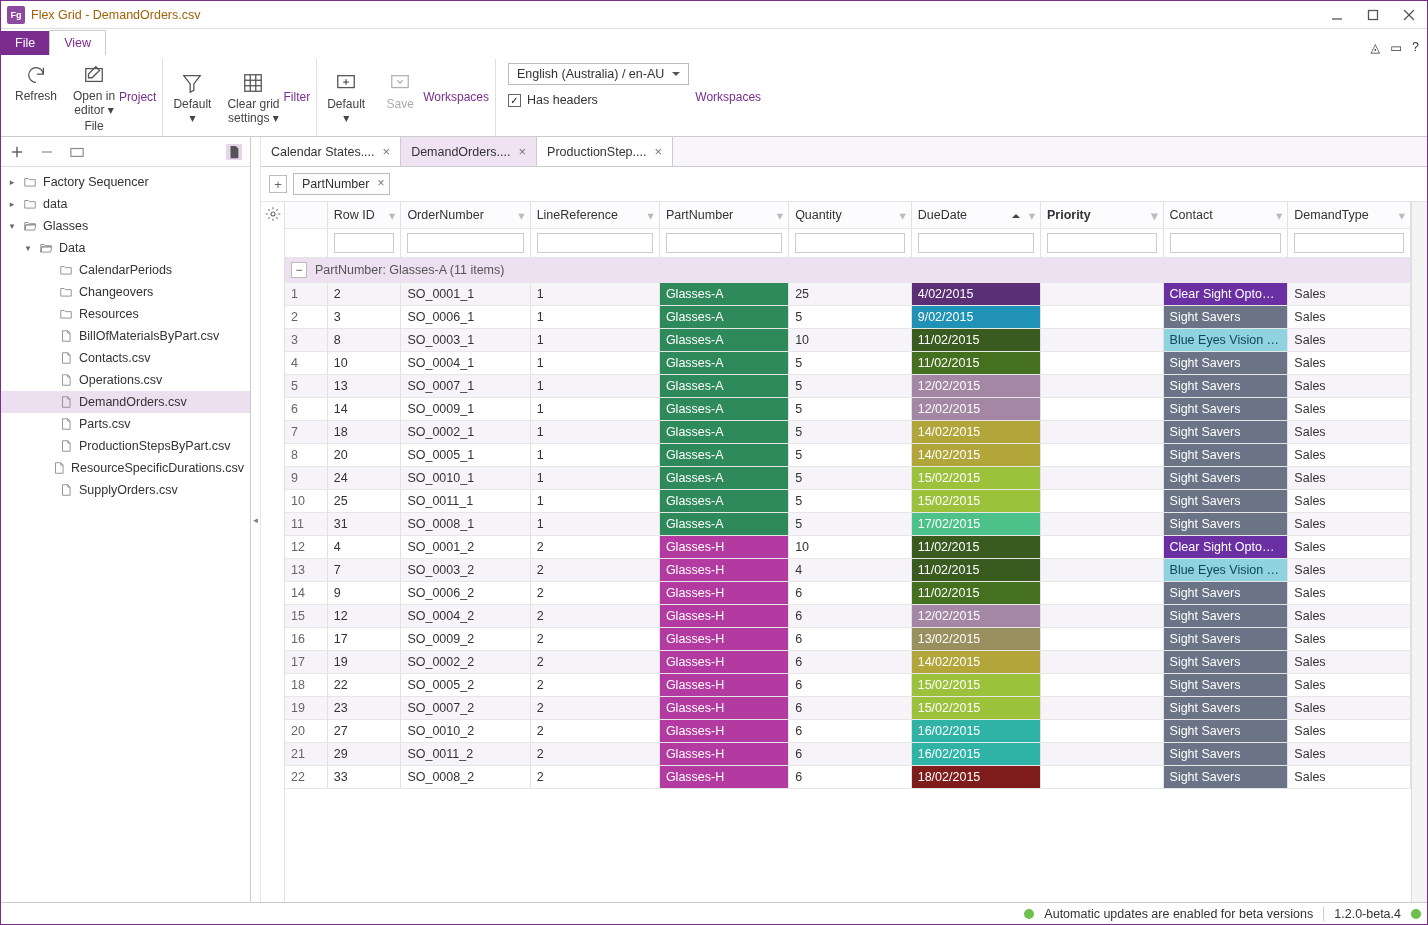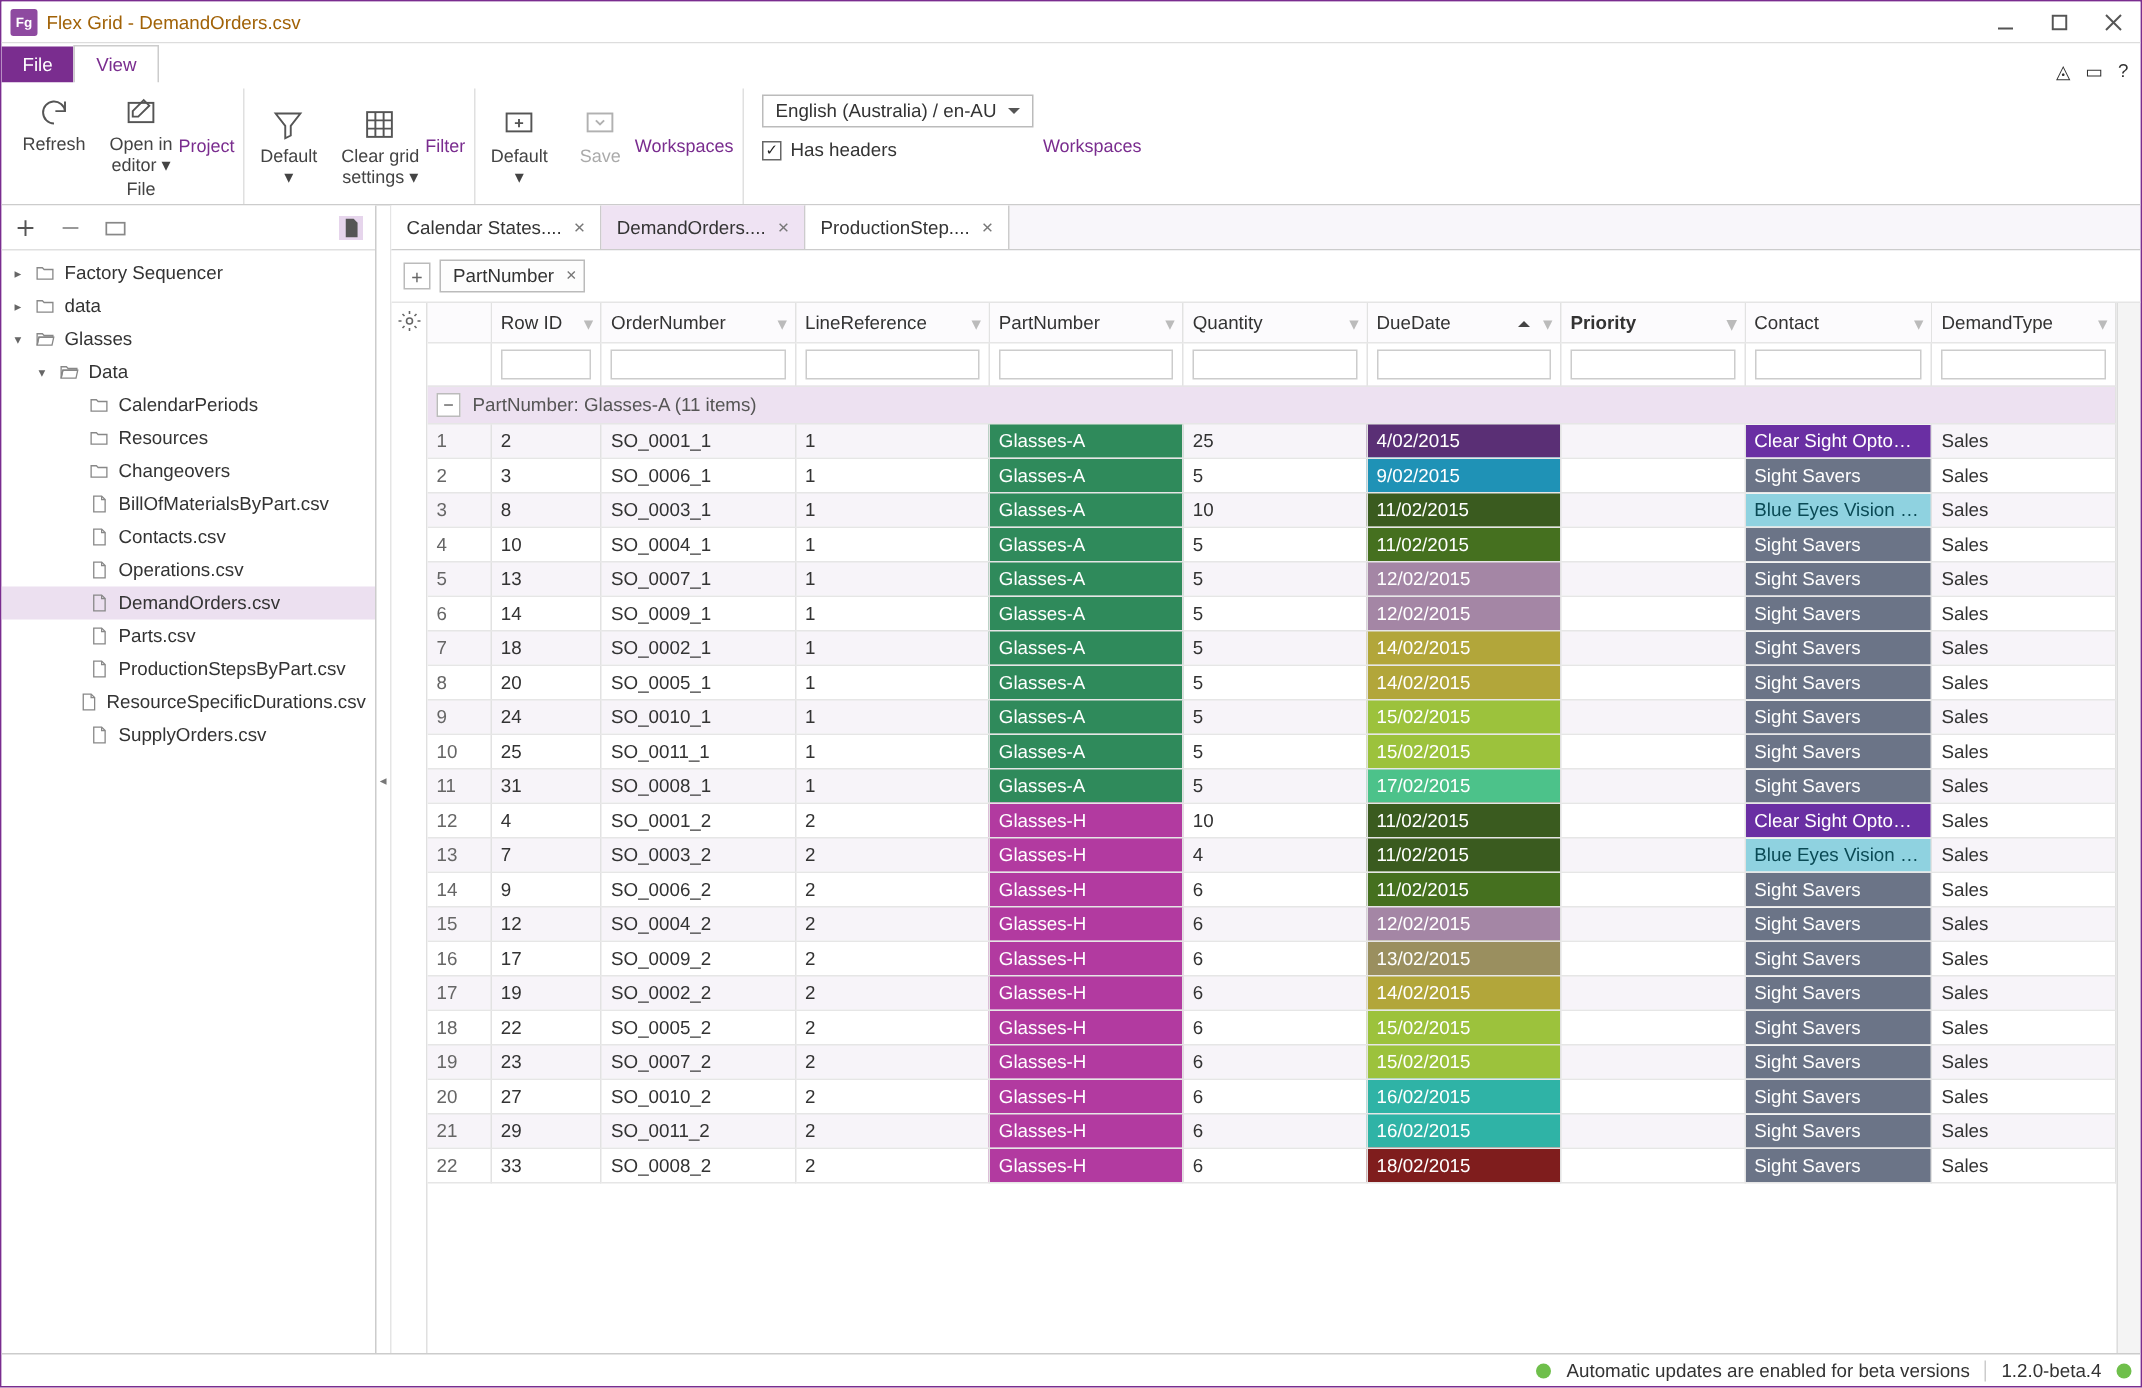--- a/index.html
+++ b/index.html
@@ -286,30 +286,30 @@
           </span>
           <span>CalendarPeriods</span>
         </div>
         <div class="tnode ind2">
           <span class="tw"></span>
           <span class="fic">
             <svg viewBox="0 0 24 24">
               <path d="M3 6h6l2 2h10v11H3z"></path>
             </svg>
           </span>
+          <span>Changeovers</span>
+        </div>
+        <div class="tnode ind2">
+          <span class="tw"></span>
+          <span class="fic">
+            <svg viewBox="0 0 24 24">
+              <path d="M3 6h6l2 2h10v11H3z"></path>
+            </svg>
+          </span>
           <span>Resources</span>
-        </div>
-        <div class="tnode ind2">
-          <span class="tw"></span>
-          <span class="fic">
-            <svg viewBox="0 0 24 24">
-              <path d="M3 6h6l2 2h10v11H3z"></path>
-            </svg>
-          </span>
-          <span>Changeovers</span>
         </div>
         <div class="tnode ind2">
           <span class="tw"></span>
           <span class="fic">
             <svg viewBox="0 0 24 24">
               <path d="M6 3h9l4 4v14H6z"></path>
               <path d="M15 3v4h4"></path>
             </svg>
           </span>
           <span>BillOfMaterialsByPart.csv</span>

